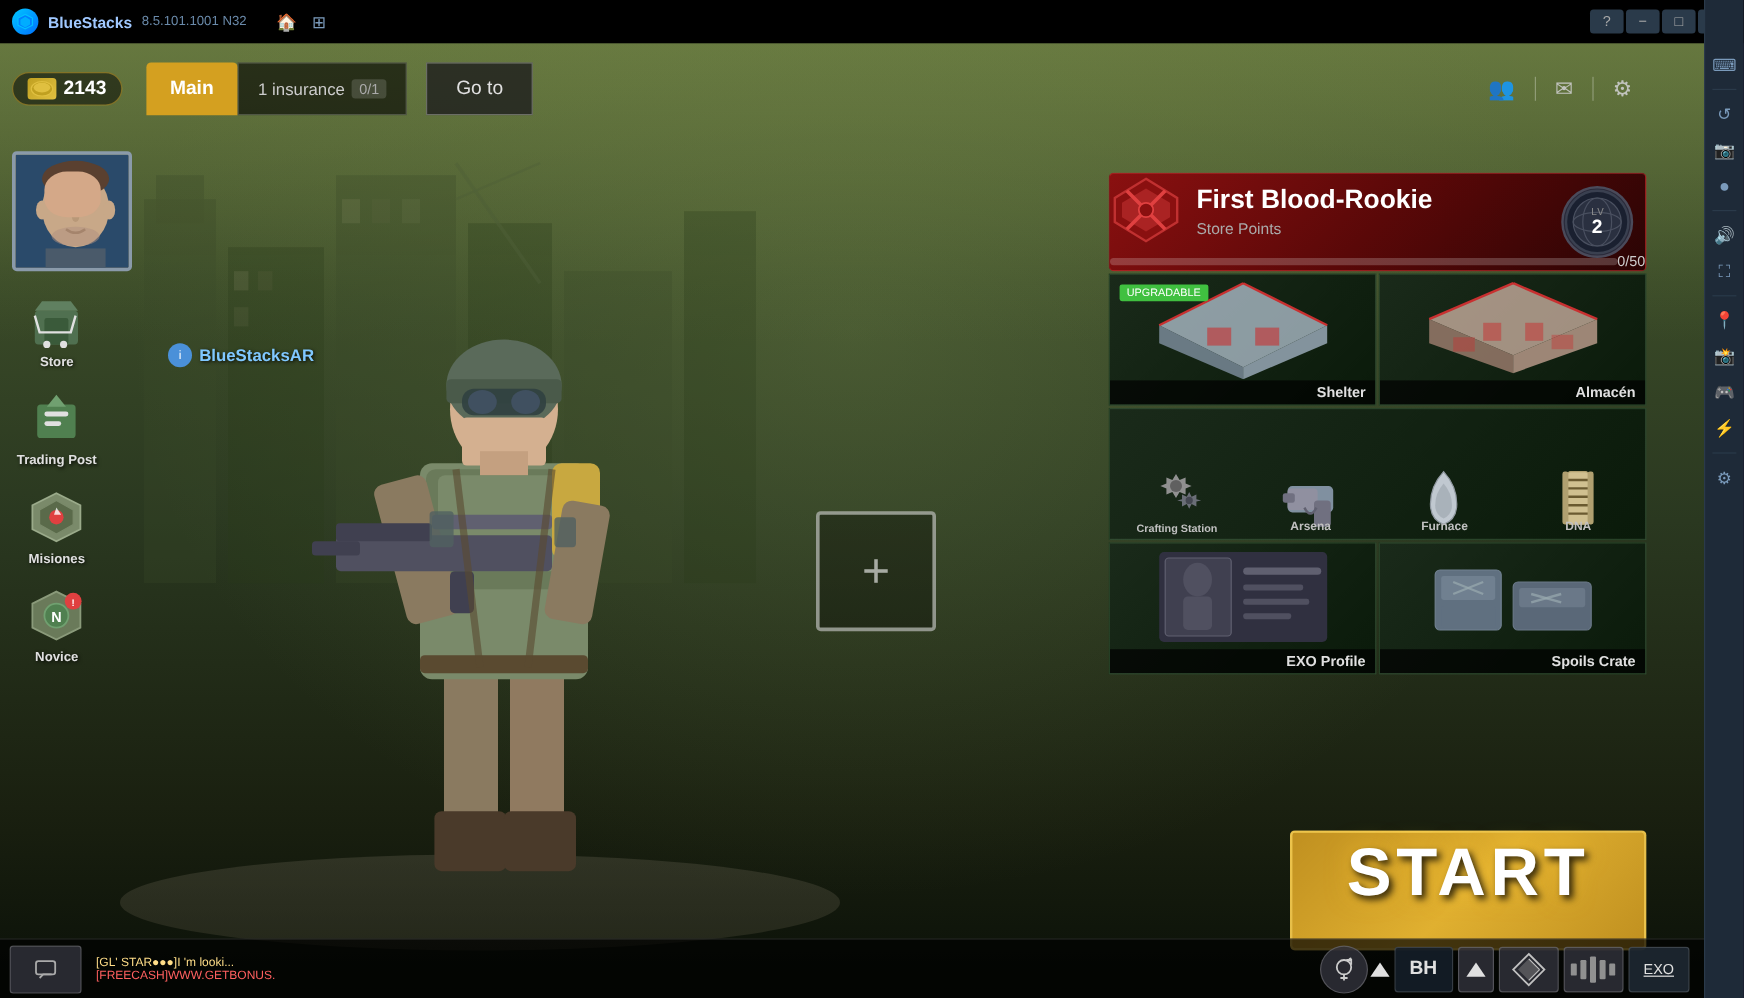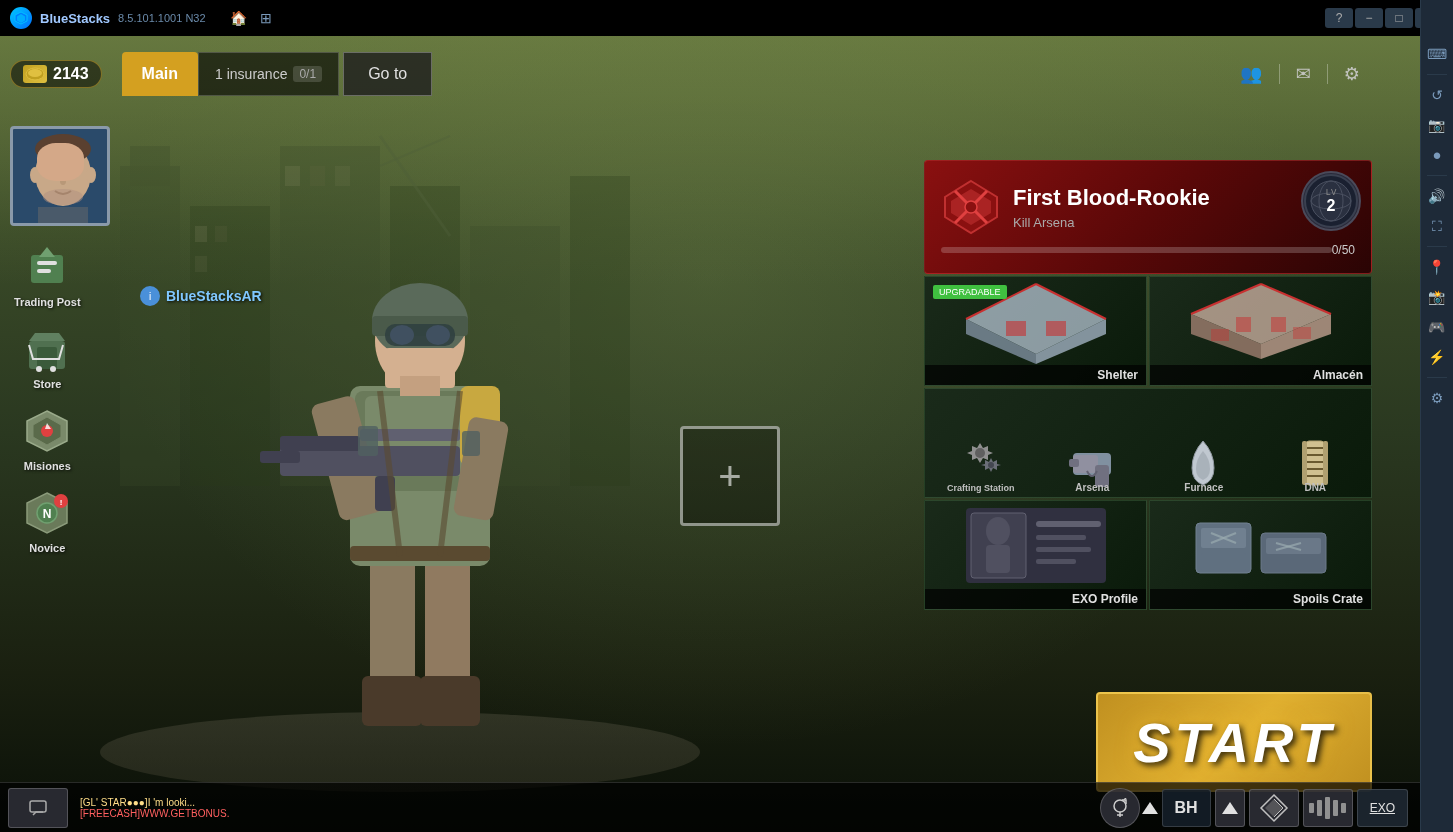--- a/index.html
+++ b/index.html
@@ -163,21 +163,21 @@
     }
     .goto-btn {
       background: rgba(30,30,30,0.8);
       border: 1px solid rgba(255,255,255,0.3);
       color: #e0e0e0;
       font-size: 16px;
       padding: 0 24px;
       height: 44px;
       display: flex; align-items: center;
       cursor: pointer;
-      margin-left: 4px;
+      margin-left: 16px;
     }
 
     .hud-spacer { flex: 1; }
 
     
     .top-right-icons {
       display: flex;
       align-items: center;
       gap: 16px;
       padding-right: 20px;
@@ -291,24 +291,23 @@
       top: 108px; right: 48px;
       width: 448px;
       z-index: 50;
     }
 
     
     .rank-card {
       background: linear-gradient(135deg, #8a1010 0%, #5a0808 50%, #2a0404 100%);
       border: 1px solid rgba(200,50,50,0.5);
       border-radius: 4px;
-      padding: 16px;
+      padding: 0;
       position: relative;
       margin-bottom: 2px;
-      margin-top: 16px;
     }
     .rank-emblem {
       position: absolute;
       top: 10px; right: 10px;
       width: 60px; height: 60px;
       border-radius: 50%;
       background: #2a2a3a;
       border: 2px solid #4a4a5a;
       display: flex; align-items: center; justify-content: center;
       flex-direction: column;
@@ -378,28 +377,27 @@
       align-items: center;
       justify-content: flex-end;
       padding-bottom: 4px;
       position: relative;
     }
 
     
     .start-btn {
       position: absolute;
       bottom: 40px; right: 48px;
-      width: 276px; height: 100px;
+      width: 297px; height: 100px;
       background: linear-gradient(135deg, #c09020, #e0b030, #c09020);
-      display: flex; align-items: center; justify-content: center;
+      display: flex; justify-content: center;
       font-size: 56px;
       font-weight: 900;
       color: #fff;
       text-shadow: 3px 3px 6px rgba(0,0,0,0.8), 0 0 20px rgba(255,200,50,0.5);
-      font-style: italic;
       letter-spacing: 4px;
       cursor: pointer;
       border-radius: 4px;
       border: 2px solid rgba(255,220,100,0.6);
       z-index: 60;
     }
 
     
     #bottom-bar {
       position: absolute;
@@ -697,42 +695,42 @@
 
   <div class="username-badge">
     <div class="username-icon">i</div>
     <span class="username-text">BlueStacksAR</span>
   </div>
 
   <div id="left-sidebar">
     <div class="sidebar-item">
       <div class="sidebar-icon">
         <svg width="48" height="48" viewBox="0 0 48 48">
+          <rect x="6" y="16" width="36" height="28" rx="3" fill="#507050"></rect>
+          <path d="M6 16 L12 8 L36 8 L42 16 Z" fill="#608060"></path>
+          <rect x="14" y="22" width="20" height="22" rx="2" fill="#3a5a3a"></rect>
+
+          <circle cx="16" cy="44" r="3" fill="#e0e0e0"></circle>
+          <circle cx="30" cy="44" r="3" fill="#e0e0e0"></circle>
+          <path d="M6 20 L10 34 L36 34 L40 20" stroke="#e0e0e0" stroke-width="2" fill="none"></path>
+        </svg>
+      </div>
+      <span class="sidebar-label">Store</span>
+    </div>
+
+    <div class="sidebar-item">
+      <div class="sidebar-icon">
+        <svg width="48" height="48" viewBox="0 0 48 48">
           <rect x="8" y="12" width="32" height="28" rx="3" fill="#508050"></rect>
           <polygon points="24,4 32,14 16,14" fill="#70a070"></polygon>
           <rect x="14" y="18" width="20" height="4" rx="2" fill="#e0e0e0"></rect>
           <rect x="14" y="26" width="14" height="4" rx="2" fill="#e0e0e0"></rect>
         </svg>
       </div>
       <span class="sidebar-label">Trading Post</span>
-    </div>
-
-    <div class="sidebar-item">
-      <div class="sidebar-icon">
-        <svg width="48" height="48" viewBox="0 0 48 48">
-          <rect x="6" y="16" width="36" height="28" rx="3" fill="#507050"></rect>
-          <path d="M6 16 L12 8 L36 8 L42 16 Z" fill="#608060"></path>
-          <rect x="14" y="22" width="20" height="22" rx="2" fill="#3a5a3a"></rect>
-
-          <circle cx="16" cy="44" r="3" fill="#e0e0e0"></circle>
-          <circle cx="30" cy="44" r="3" fill="#e0e0e0"></circle>
-          <path d="M6 20 L10 34 L36 34 L40 20" stroke="#e0e0e0" stroke-width="2" fill="none"></path>
-        </svg>
-      </div>
-      <span class="sidebar-label">Store</span>
     </div>
 
     <div class="sidebar-item">
       <div class="sidebar-icon">
         <svg width="48" height="48" viewBox="0 0 48 48">
           <polygon points="24,4 44,14 44,34 24,44 4,34 4,14" fill="#7a8a6a" stroke="#9aaa8a" stroke-width="1.5"></polygon>
           <polygon points="24,10 38,18 38,30 24,38 10,30 10,18" fill="#5a6a4a" stroke="#7a8a6a" stroke-width="1"></polygon>
           <circle cx="24" cy="24" r="6" fill="#e04040"></circle>
           <polygon points="24,16 28,22 22,22" fill="#ffffff" opacity="0.8"></polygon>
         </svg>
@@ -765,21 +763,21 @@
         <svg width="60" height="60" viewBox="0 0 60 60">
           <polygon points="30,4 56,20 56,40 30,56 4,40 4,20" fill="#8a1010" stroke="#c03030" stroke-width="2"></polygon>
           <polygon points="30,12 50,24 50,36 30,48 10,36 10,24" fill="#c03030" opacity="0.6"></polygon>
 
           <line x1="14" y1="46" x2="46" y2="14" stroke="#e04040" stroke-width="3"></line>
           <line x1="46" y1="46" x2="14" y2="14" stroke="#e04040" stroke-width="3"></line>
           <circle cx="30" cy="30" r="6" fill="#8a1010" stroke="#e04040" stroke-width="1.5"></circle>
         </svg>
         <div>
           <div class="rank-title">First Blood-Rookie</div>
-          <div class="rank-subtitle">Kill Arsena</div>
+          <div class="rank-subtitle">Store Points</div>
         </div>
       </div>
 
       <div style="display:flex;align-items:center;gap:0;margin-top:4px;">
         <div style="flex:1;height:6px;background:rgba(255,255,255,0.2);border-radius:3px;">
           <div style="width:0%;height:100%;background:#e04040;border-radius:3px;"></div>
         </div>
         <span style="color:#cccccc;font-size:12px;">0/50</span>
       </div>
 

